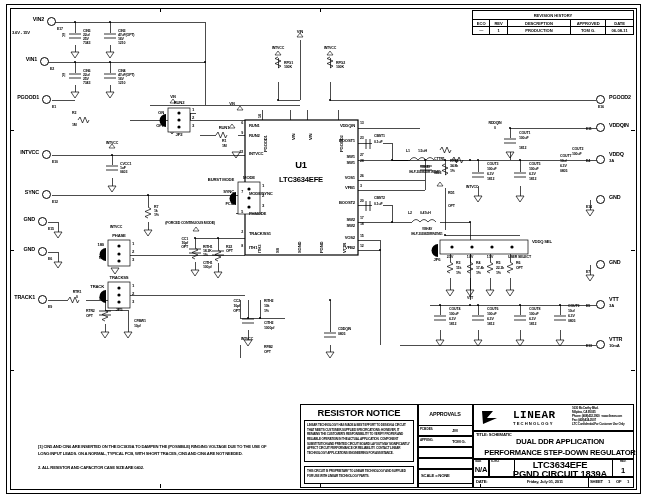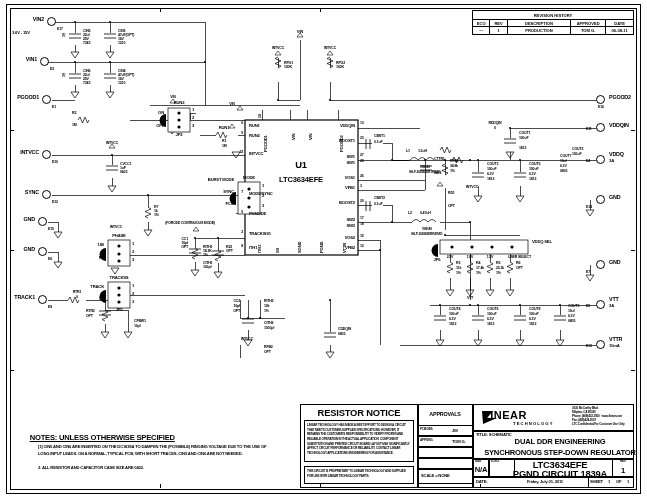--- a/index.html
+++ b/index.html
@@ -710,23 +710,20 @@
 
   <div class="lbl f35" style="left:568px;top:305px;">COUT9</div>
   <div class="lbl f35" style="left:568px;top:310px;">10uf</div>
   <div class="lbl f35" style="left:568px;top:315px;">6.3V</div>
   <div class="lbl f35" style="left:568px;top:320px;">0805</div>
   <div class="lbl f35" style="left:568px;top:325px;"></div>
 
   <div class="lbl f35" style="left:412px;top:300px;"></div>
   <div class="lbl f35" style="left:412px;top:305px;"></div>
 
-  <div class="lbl f7 notes" style="left:22px;top:426px;">
-    <u>NOTES: UNLESS OTHERWISE SPECIFIED</u>
-  </div>
   <div class="lbl f4" style="left:38px;top:444px;width:235px;white-space:normal;line-height:1.55;">[1]   CIN5 AND CIN6 ARE INSERTED ON THE DC1839A TO DAMPEN THE (POSSIBLE) RINGING VOLTAGE DUE TO THE USE OF LONG INPUT LEADS.  ON A NORMAL, TYPICAL PCB, WITH SHORT TRACES, CIN5 AND CIN6 ARE NOT NEEDED.</div>
   <div class="lbl f4" style="left:38px;top:466px;width:235px;white-space:normal;">2.   ALL RESISTOR AND CAPACITOR CASE SIZE ARE 0402.</div>
 
   <table class="rev" style="left:472px;top:10px;width:162px;">
     <tbody>
         <tr>
           <th colspan="5" style="height:8px;">REVISION HISTORY</th>
         </tr>
     <tr style="height:7px;">
       <th style="width:17px;">ECO</th>
@@ -764,32 +761,32 @@
   <div class="tb" style="left:418px;top:458px;width:55px;height:11px;"></div>
   <div class="tb" style="left:418px;top:469px;width:55px;height:15px;"></div>
   <div class="lbl f4" style="left:421px;top:474px;">SCALE = NONE</div>
 
   <div class="tb" style="left:473px;top:404px;width:161px;height:84px;"></div>
 
   <div class="tb" style="left:473px;top:404px;width:161px;height:27px;"></div>
   <svg style="position:absolute;left:480px;top:409px;width:30px;height:17px;" viewBox="0 0 30 17">
     <polygon points="2,2 13,2 7,9 17,9 3,15" fill="#000"></polygon>
   </svg>
-  <div class="lbl f11" style="left:483px;top:410px;letter-spacing:0.5px;">LINEAR</div>
+  <div class="lbl f11" style="left:513px;top:410px;letter-spacing:0.5px;font-family:Liberation Mono, monospace;">LINEAR</div>
   <div class="lbl f4" style="left:513px;top:422px;letter-spacing:1.1px;">TECHNOLOGY</div>
   <div class="lbl f3" style="left:572px;top:407px;">1630 McCarthy Blvd.</div>
   <div class="lbl f3" style="left:572px;top:411px;">Milpitas, CA 95035</div>
   <div class="lbl f3" style="left:572px;top:415px;">Phone: (408)432-1900   www.linear.com</div>
   <div class="lbl f3" style="left:572px;top:419px;">Fax: (408)434-0507</div>
   <div class="lbl f3" style="left:572px;top:423px;">LTC Confidential-For Customer Use Only</div>
 
   <div class="tb" style="left:473px;top:431px;width:161px;height:28px;"></div>
   <div class="lbl f4" style="left:476px;top:433px;">TITLE: SCHEMATIC</div>
-  <div class="lbl f7 ctr" style="left:560px;top:438px;">DUAL DDR ENGINEERING</div>
-  <div class="lbl f7 ctr" style="left:560px;top:449px;">SYNCHRONOUS STEP-DOWN REGULATOR</div>
+  <div class="lbl f7 ctr" style="left:560px;top:438px;">DUAL DDR APPLICATION</div>
+  <div class="lbl f7 ctr" style="left:560px;top:449px;">PERFORMANCE STEP-DOWN REGULATOR</div>
 
   <div class="tb" style="left:473px;top:459px;width:161px;height:18px;"></div>
   <div class="tb" style="left:473px;top:459px;width:16px;height:18px;"></div>
   <div class="lbl f3" style="left:475px;top:460px;">SIZE</div>
   <div class="lbl f7 ctr" style="left:481px;top:466px;">N/A</div>
   <div class="tb" style="left:489px;top:459px;width:26px;height:18px;"></div>
   <div class="lbl f3" style="left:491px;top:460px;">IC NO.</div>
   <div class="lbl f9 ctr" style="left:560px;top:460px;">LTC3634EFE</div>
   <div class="lbl f9 ctr" style="left:560px;top:469px;">PGND CIRCUIT 1839A</div>
   <div class="tb" style="left:612px;top:459px;width:22px;height:18px;"></div>

